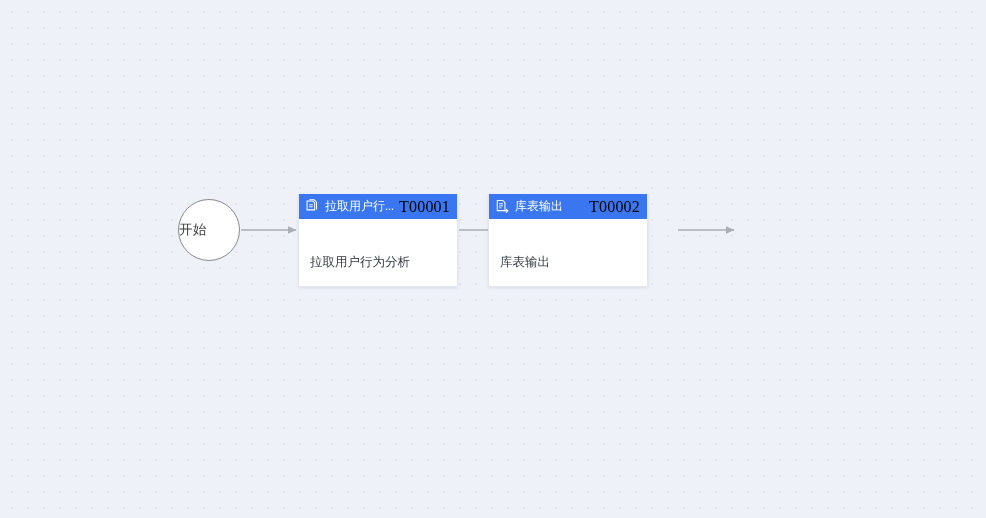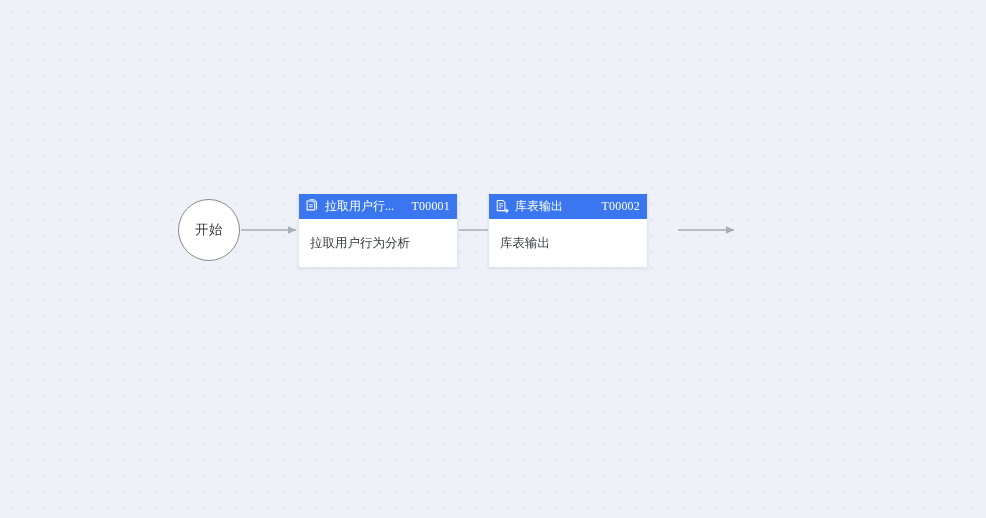--- a/index.html
+++ b/index.html
@@ -36,21 +36,21 @@
   .terminal {
     position: absolute;
     width: 62px;
     height: 62px;
     border-radius: 50%;
     background: #ffffff;
     border: 1.6px solid #8a8a8a;
     box-sizing: border-box;
     display: flex;
     align-items: center;
-    justify-content: center;
+    justify-content: flex-start;
   }
   .terminal .terminal-label {
     font-size: 13.5px;
     color: #3b3b3b;
     letter-spacing: 0.5px;
     line-height: 1;
   }
   #node-start { left: 178px; top: 199px; }
   #node-end   { left: 736px; top: 199px; }
 
@@ -85,33 +85,34 @@
   .task-title {
     font-size: 12px;
     color: #ffffff;
     white-space: nowrap;
     overflow: hidden;
     text-overflow: ellipsis;
     flex: 1 1 auto;
     line-height: 25px;
   }
   .task-code {
-    font-size: 12px;
-    color: #ffffff;
+    font-size: 16px;
+    color: #000000;
     flex: 0 0 auto;
     white-space: nowrap;
     line-height: 25px;
     letter-spacing: 0.2px;
   }
   .task-body {
     height: 48px;
     display: flex;
     align-items: center;
     padding: 0 11px;
     box-sizing: border-box;
+    margin-top: 19px;
   }
   .task-body-text {
     font-size: 12.5px;
     color: #343a40;
     white-space: nowrap;
     overflow: hidden;
     text-overflow: ellipsis;
   }
 
   #node-t1 { left: 298px; top: 194px; }

